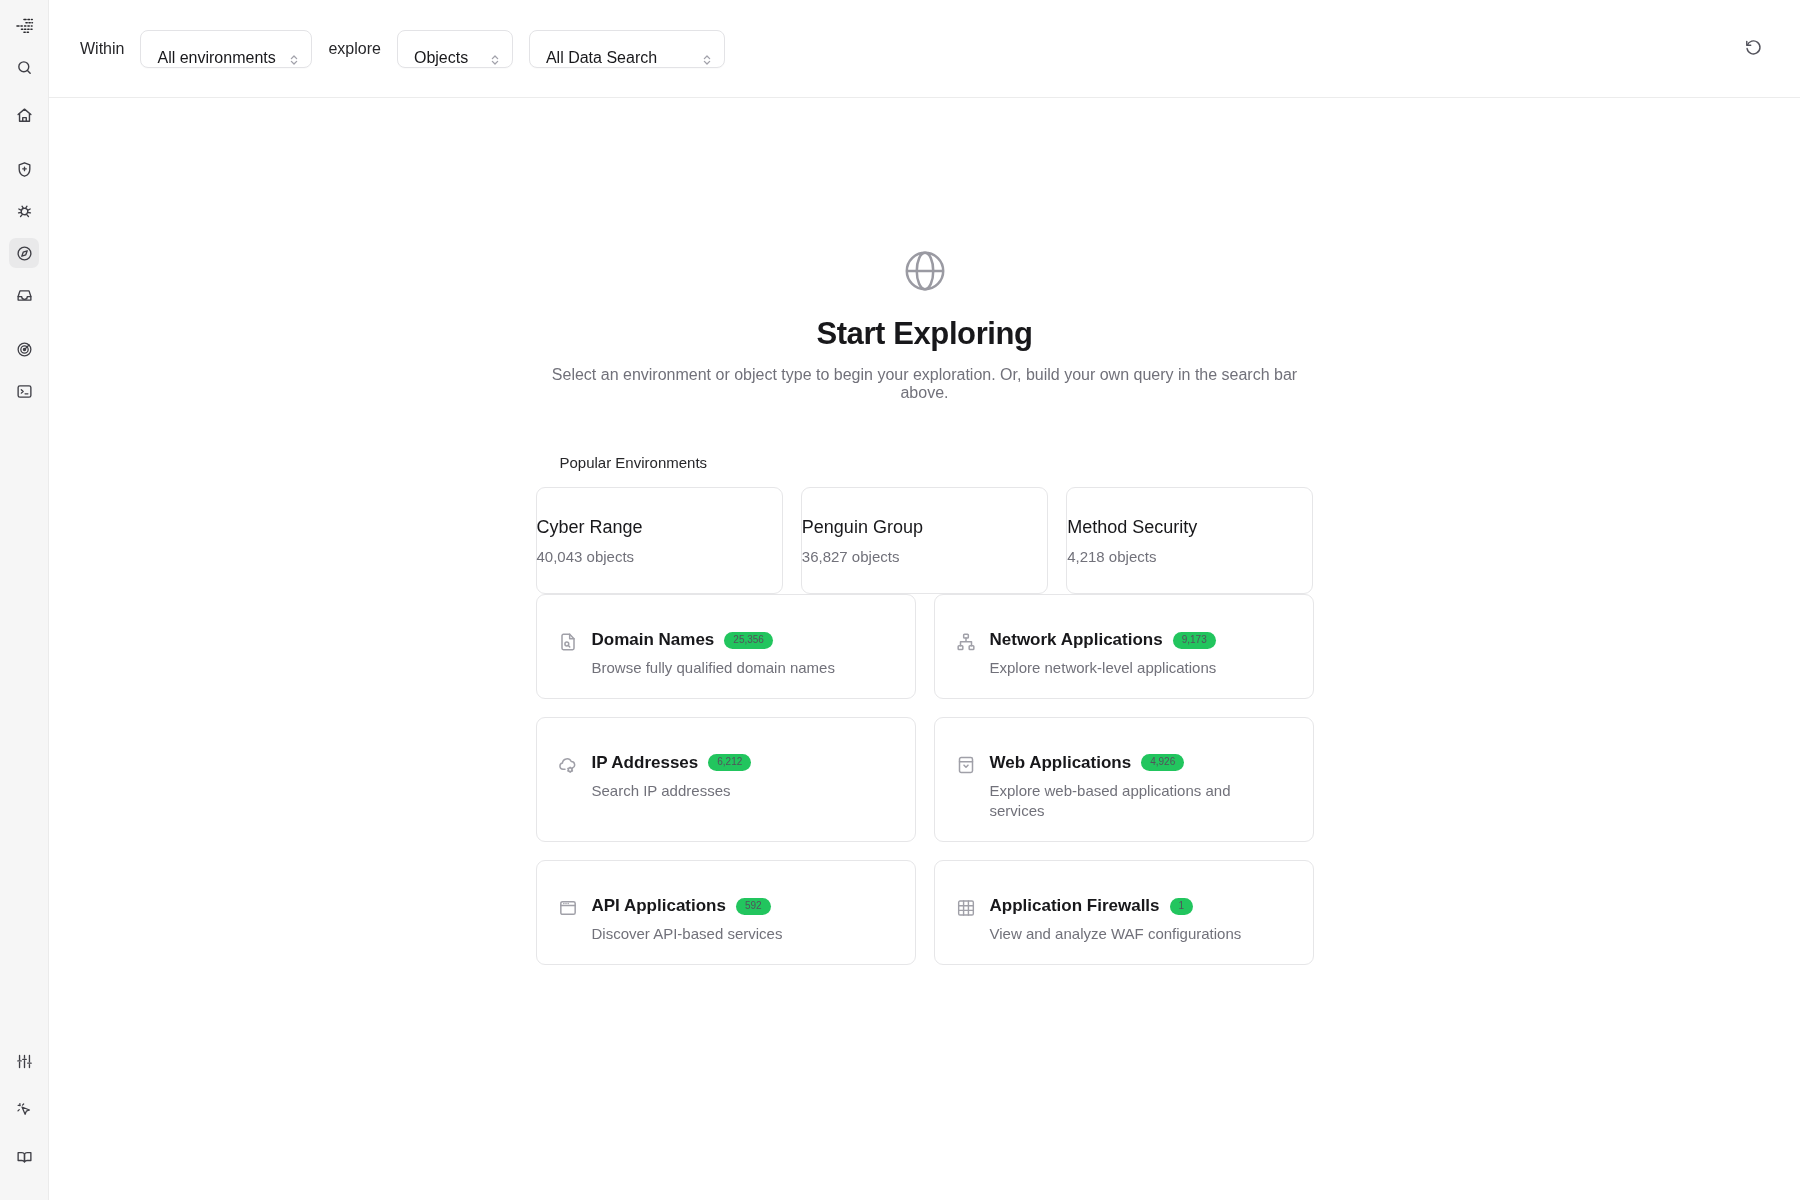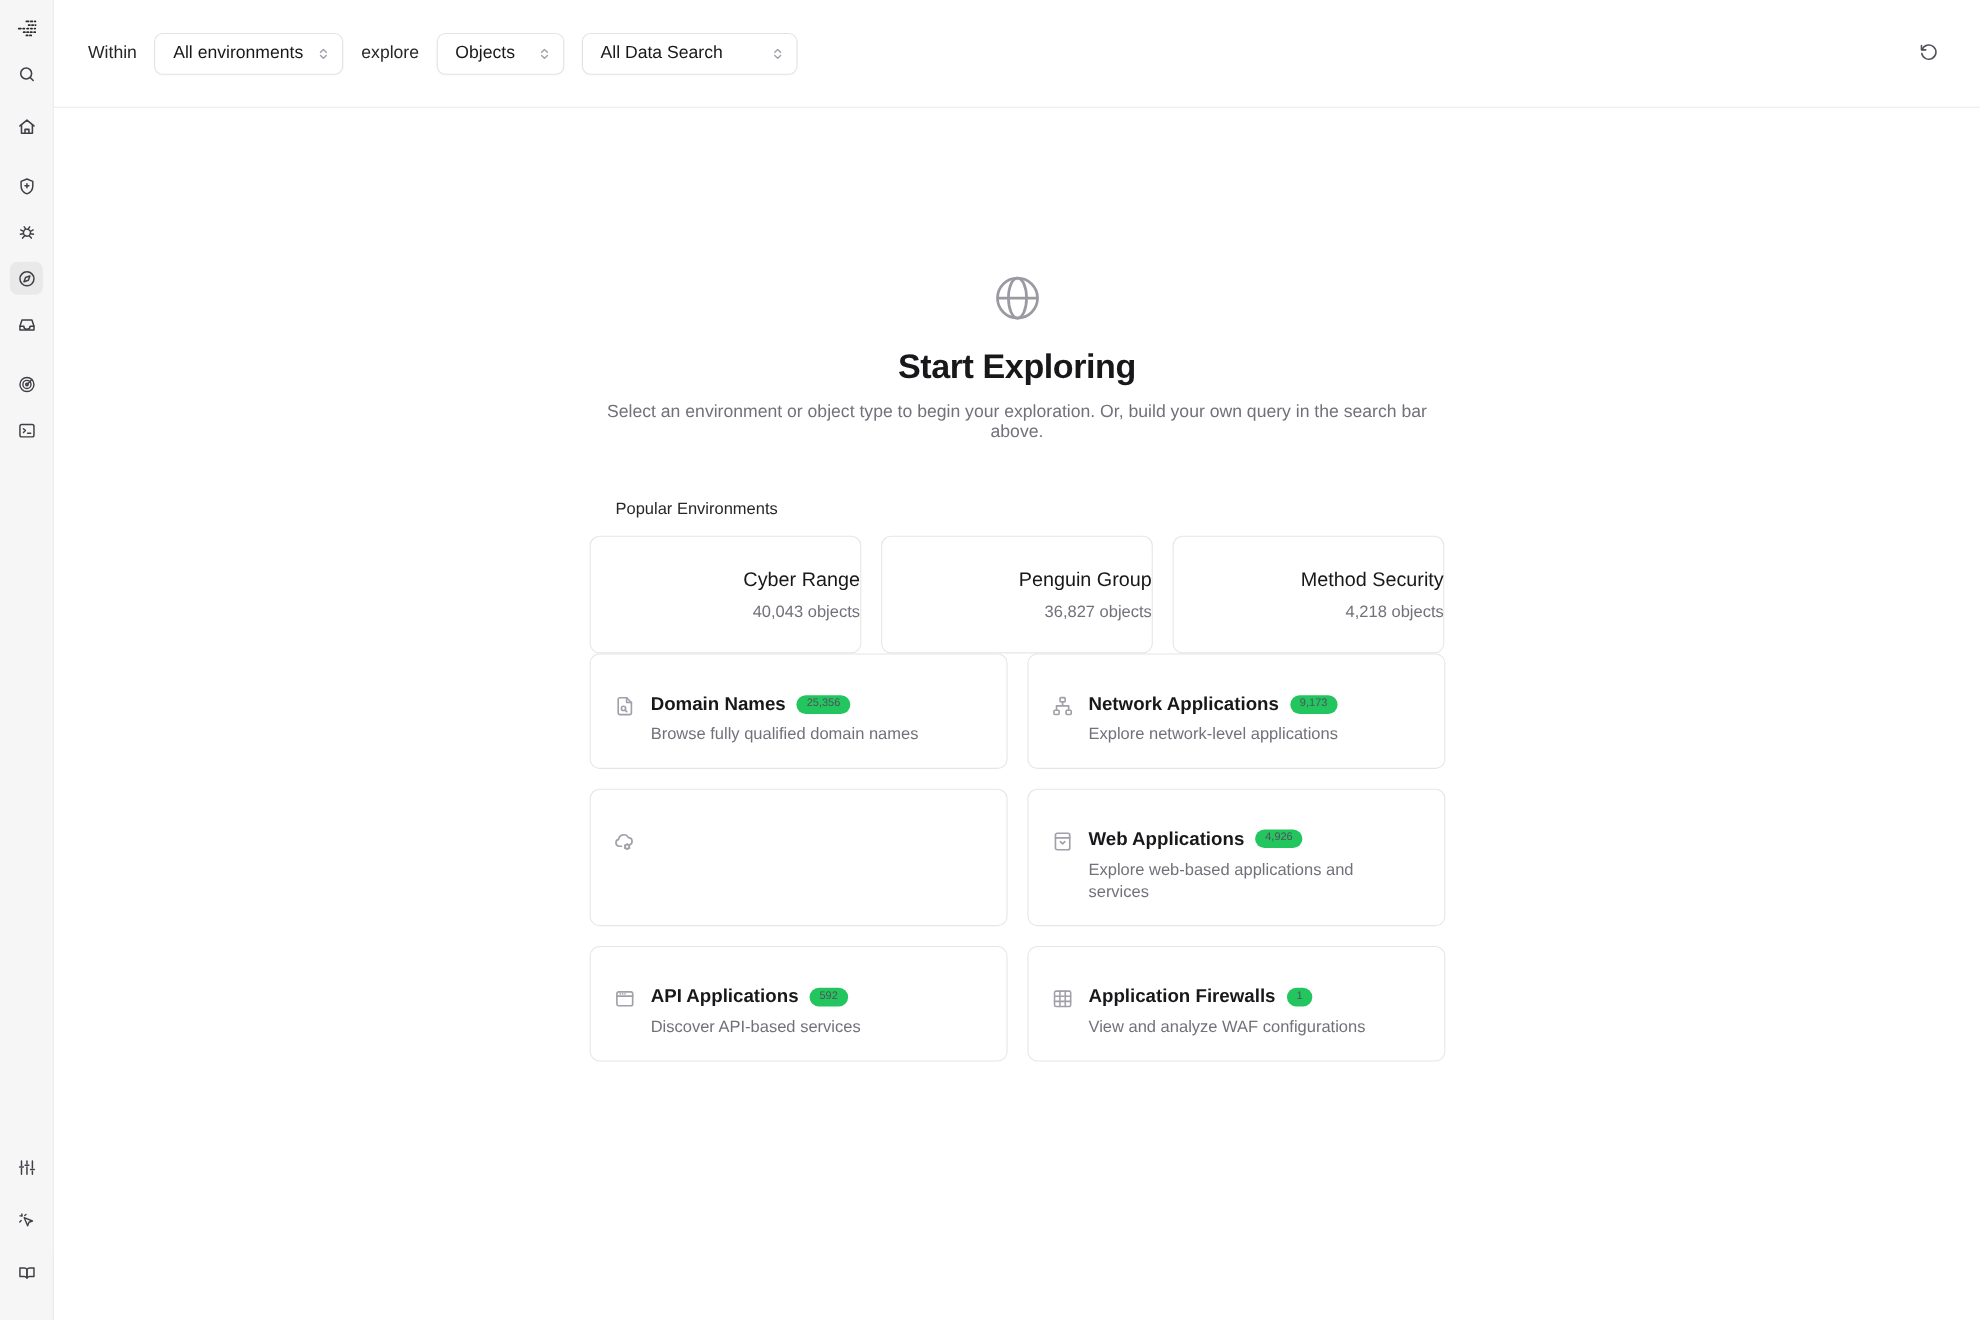--- a/index.html
+++ b/index.html
@@ -47,21 +47,21 @@
   }
   .topbar-label {
     font-size: 16px; color: #27272a; font-weight: 400;
     margin-right: 16px; white-space: nowrap;
   }
   .select {
     height: 38px;
     border: 1px solid #e3e3e6;
     border-radius: 8px;
     background: #ffffff;
-    display: inline-flex; align-items: center;
+    display: inline-flex; align-items: flex-end;
     padding: 0 11px 0 16px;
     font-size: 16px; color: #18181b;
     margin-right: 16px;
     box-shadow: 0 1px 1px rgba(0,0,0,0.02);
   }
   .select .sel-text { white-space: nowrap; }
   .select.w-env { width: 172px; justify-content: space-between; }
   .select.w-obj { width: 116px; justify-content: space-between; }
   .select.w-dt  { width: 196px; justify-content: space-between; }
   .chev { color: #a1a1aa; margin-left: 10px; display:flex; }
@@ -82,21 +82,21 @@
   .hero-sub { font-size: 16px; color: #71717a; }
 
   .section-title {
     font-size: 15px; font-weight: 500; color: #27272a;
     margin-top: 52px; margin-bottom: 16px; padding-left: 24px;
   }
   .env-grid { display: grid; grid-template-columns: repeat(3, 1fr); gap: 18px; }
   .env-card {
     border: 1px solid #e6e6e8; border-radius: 9px; background:#fff;
     height: 107px; display:flex; flex-direction: column;
-    align-items:flex-end; justify-content:center; gap: 10px;
+    align-items:flex-start; justify-content:center; gap: 10px;
   }
   .env-name { font-size: 18px; font-weight: 500; color:#18181b; }
   .env-count { font-size: 15px; color:#71717a; }
 
   .type-grid { display: grid; grid-template-columns: repeat(2, 1fr); gap: 18px; }
   .type-card {
     border: 1px solid #e6e6e8; border-radius: 9px; background: #fff;
     min-height: 98px; padding: 35px 20px 19px 21px;
     display: flex; gap: 14px;
   }
@@ -368,20 +368,27 @@
           </div>
 
           <div class="type-card tall">
             <span class="type-ico">
               <svg width="20" height="20" viewBox="0 0 24 24" fill="none" stroke="currentColor" stroke-width="1.8" stroke-linecap="round" stroke-linejoin="round">
                 <path d="M17.2 15.6a4 4 0 00-1.3-7.8 5.6 5.6 0 00-10.6 1.9A3.8 3.8 0 006 17.2h2.4"></path>
                 <circle cx="14.6" cy="17.6" r="2.3"></circle>
                 <path d="M14.6 14.6v.9M14.6 19.7v.9M11.9 16.1l.8.5M16.5 18.6l.8.5M17.3 16.1l-.8.5M12.7 18.6l-.8.5"></path>
               </svg>
             </span>
+            <div class="type-body">
+              <div class="type-head">
+                <span class="type-name">IP Addresses</span>
+                <span class="badge">6,212</span>
+              </div>
+              <div class="type-desc">Search IP addresses</div>
+            </div>
           </div>
 
           <div class="type-card tall">
             <span class="type-ico">
               <svg width="20" height="20" viewBox="0 0 24 24" fill="none" stroke="currentColor" stroke-width="1.8" stroke-linecap="round" stroke-linejoin="round">
                 <rect x="4.2" y="3" width="15.6" height="18" rx="2"></rect>
                 <path d="M4.2 8h15.6"></path>
                 <path d="M9.6 12.2l2.4 2.4 2.4-2.4"></path>
               </svg>
             </span>

